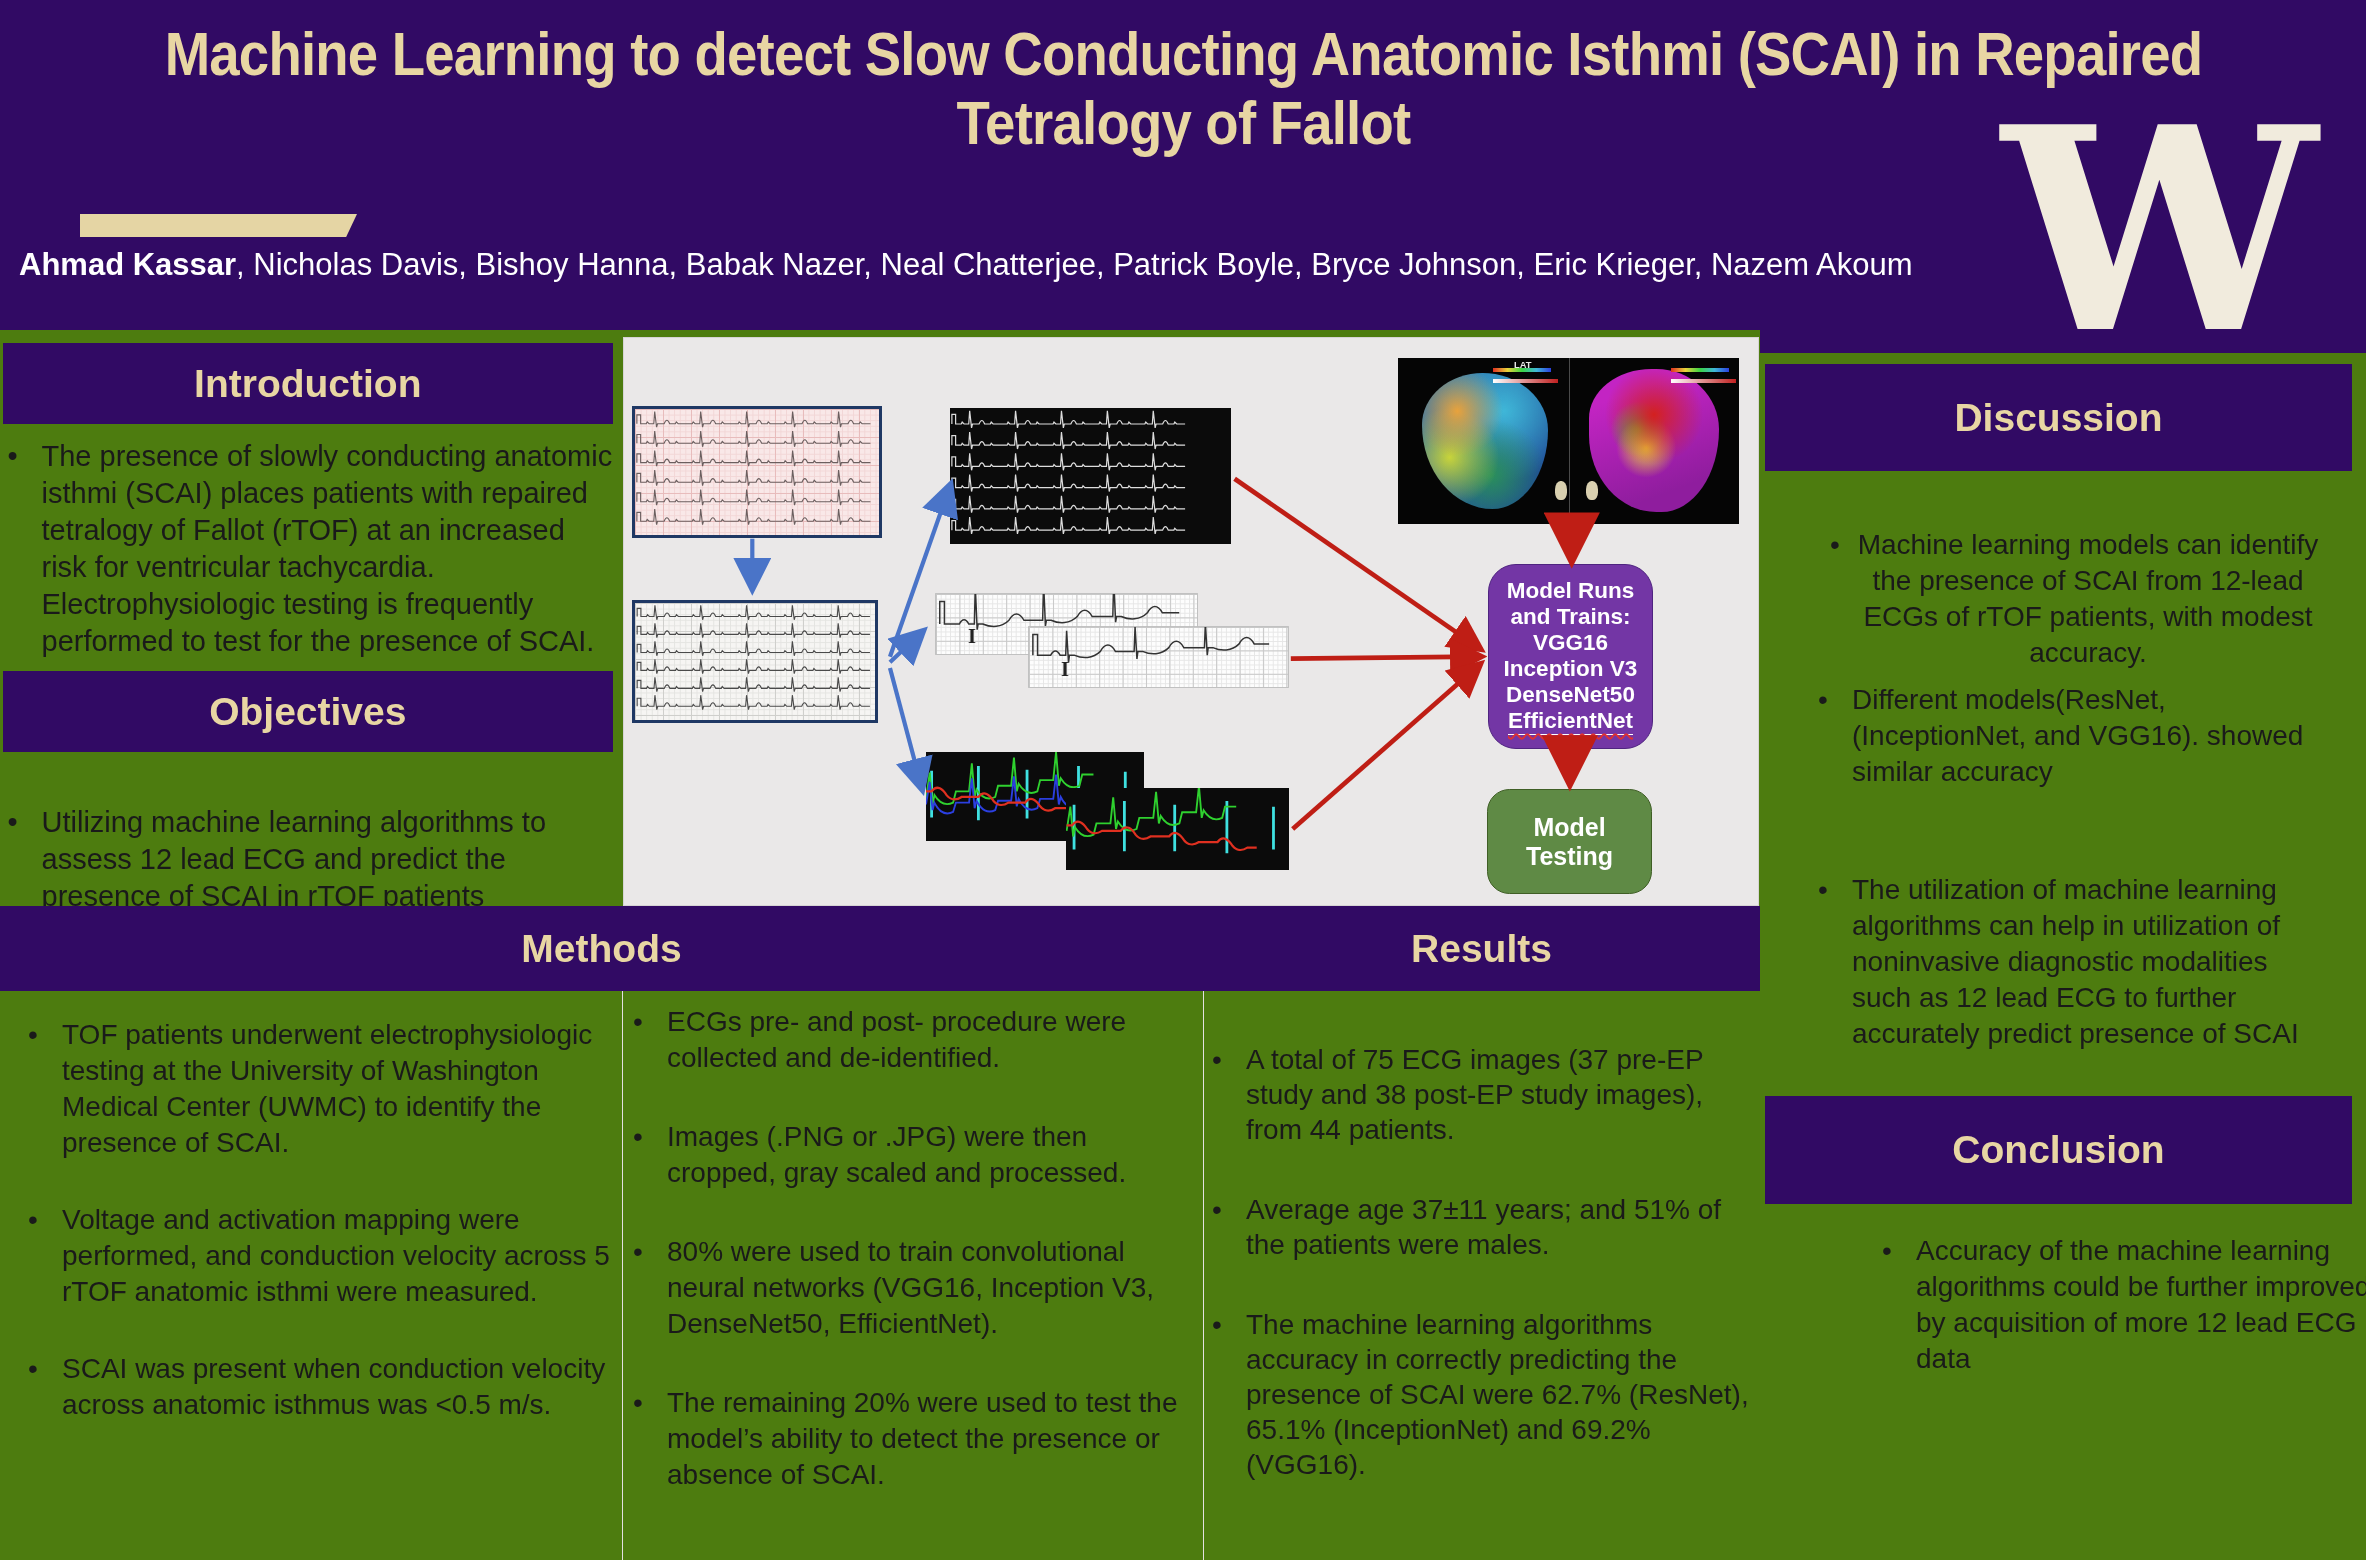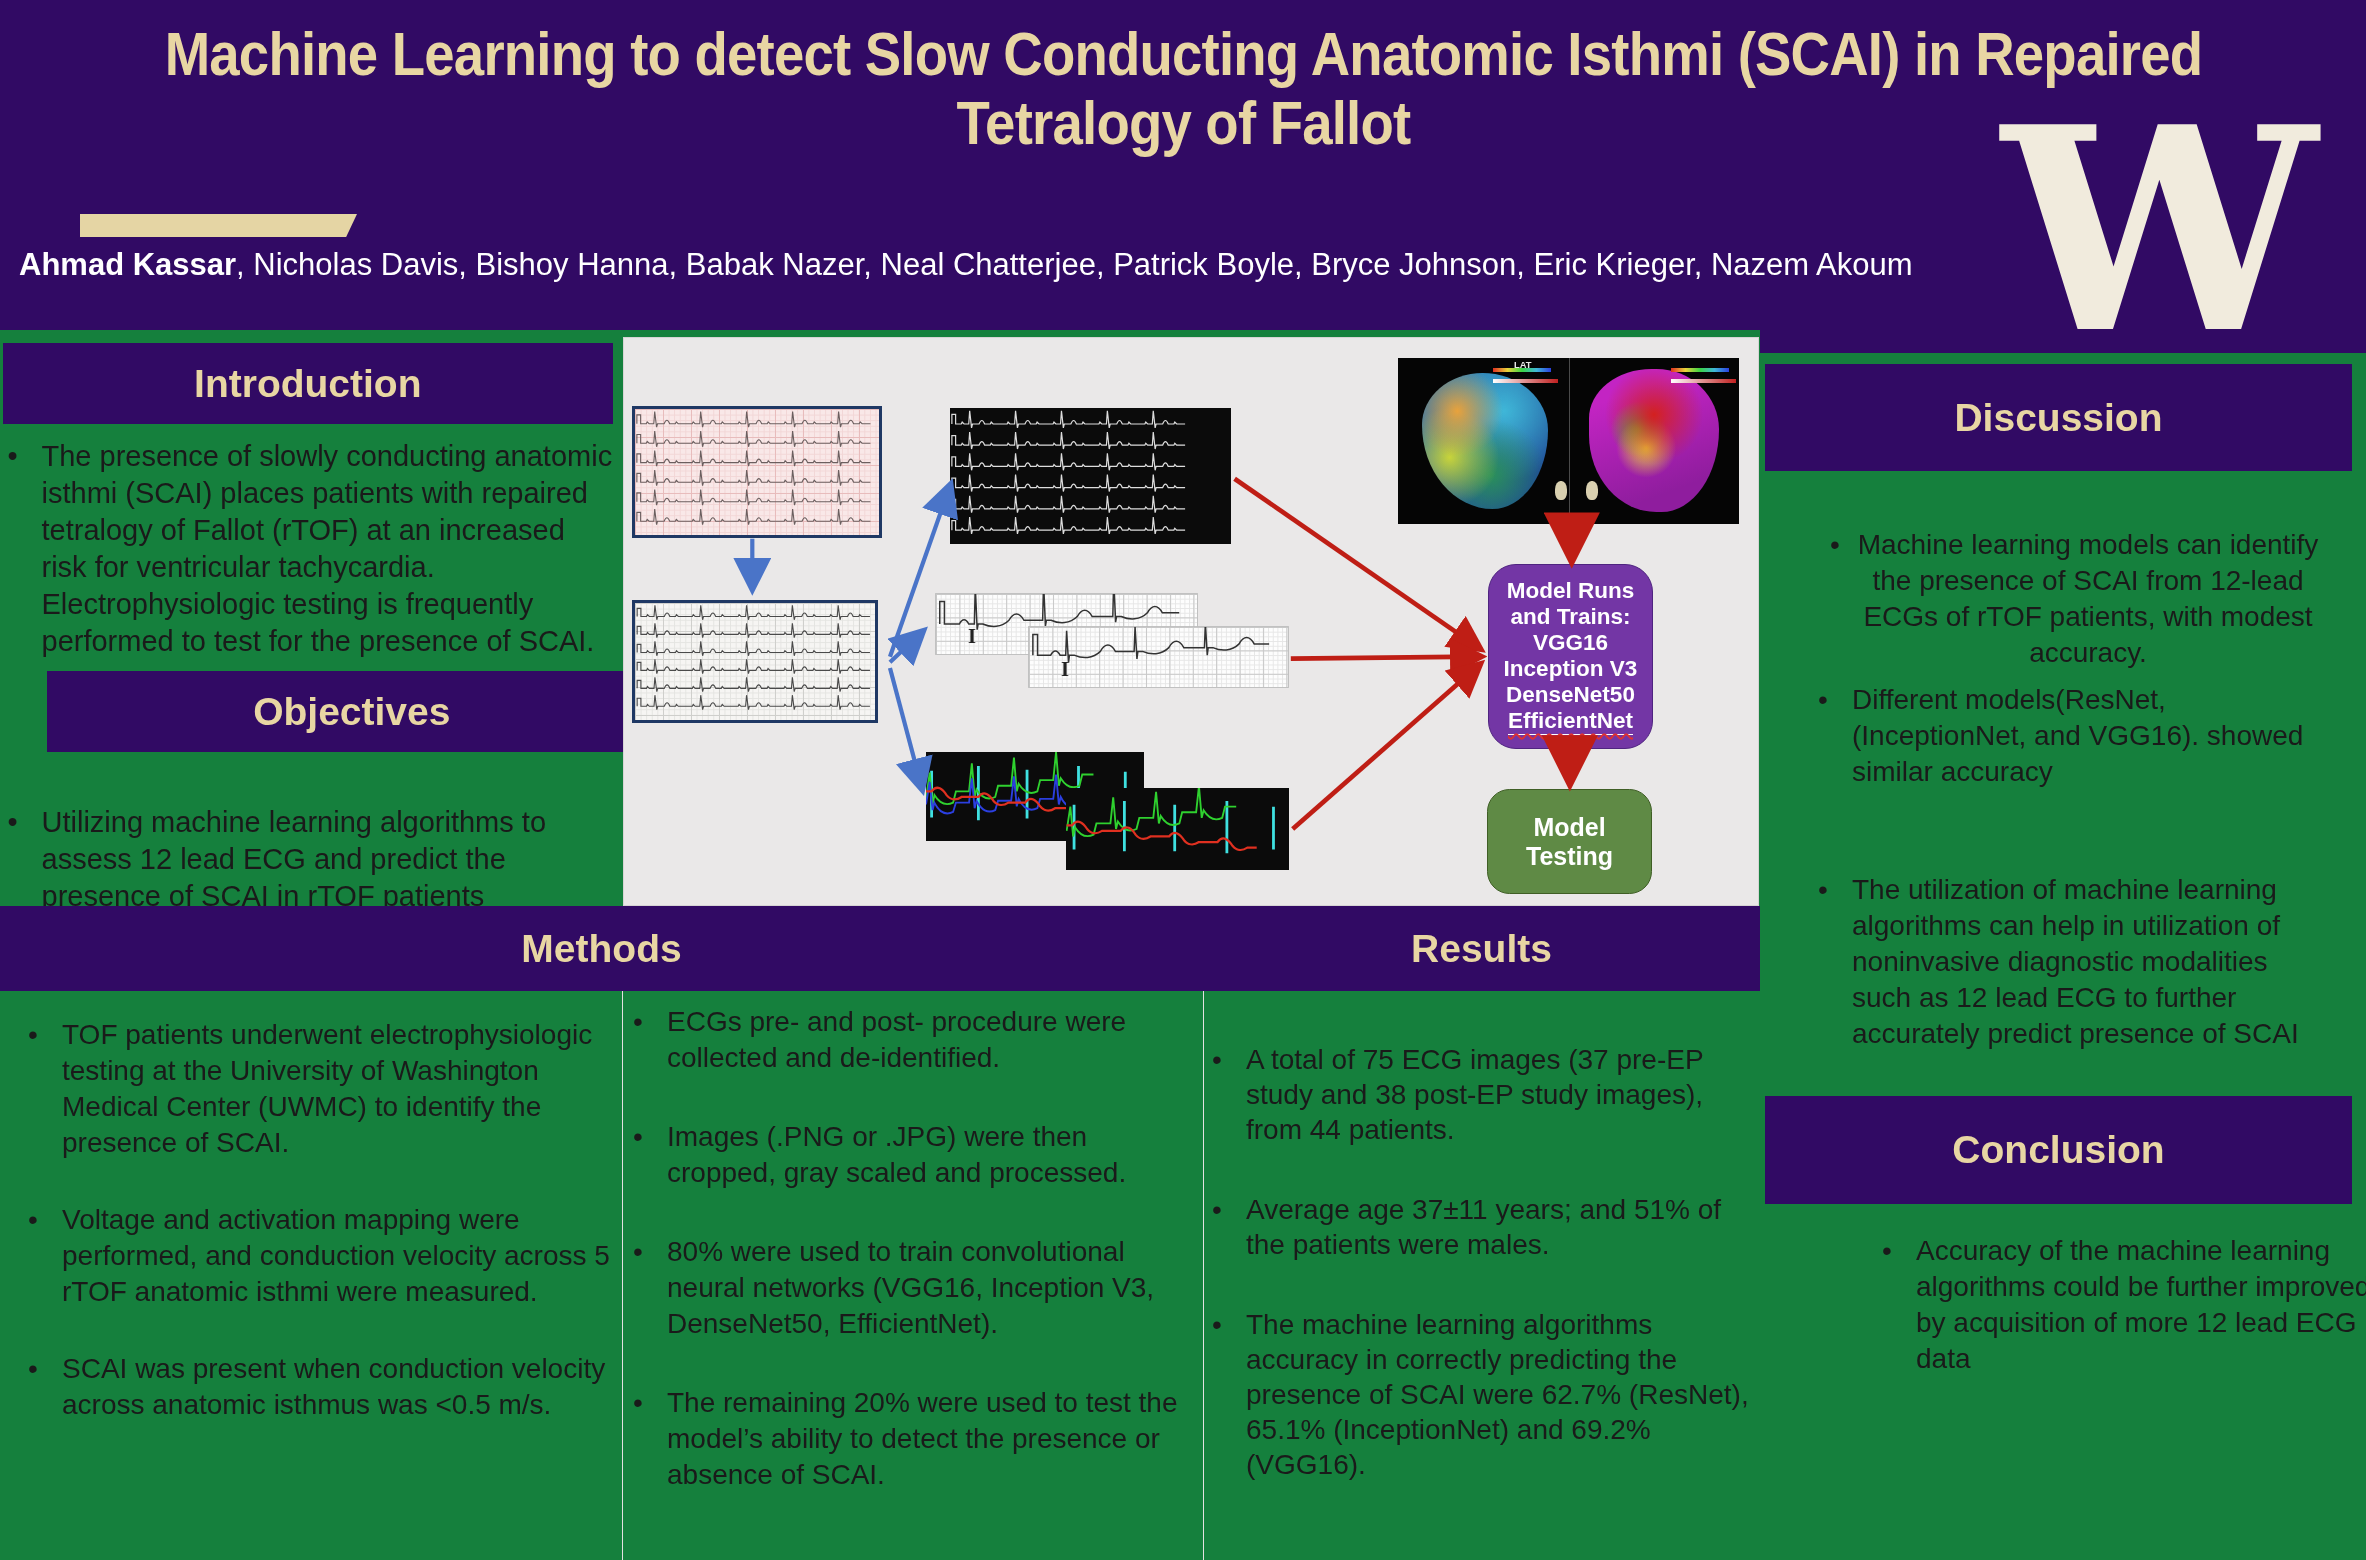--- a/index.html
+++ b/index.html
@@ -1,34 +1,34 @@
 <!DOCTYPE html>
 <html style="font-size:15px"><head>
 <meta charset="utf-8">
 <style>
   html,body{margin:0;padding:0;background:#fff;}
-  #poster{position:relative;width:2367px;height:1561px;background:#15803d;overflow:hidden;
+  #poster{position:relative;width:2367px;height:1561px;background:#4d7c0f;overflow:hidden;
           font-family:"Liberation Sans","DejaVu Sans",sans-serif;color:#151515;}
   
   .header{position:absolute;left:0;top:0;width:2367px;height:330px;background:#310a64;}
   .header-ext{position:absolute;left:1760px;top:330px;width:607px;height:23.4px;background:#310a64;}
   .title{position:absolute;left:0;top:19px;width:2367px;text-align:center;color:#e8d6a3;
          font-weight:bold;font-size:62px;line-height:69px;letter-spacing:-0.9px;
          transform:scaleX(.88);transform-origin:50% 0;}
   .tan-bar{position:absolute;left:80px;top:214px;width:277px;height:23.4px;background:#e5d5a4;
            clip-path:polygon(0 0,100% 0,96% 100%,0 100%);}
   .authors{position:absolute;left:19px;top:245px;width:1949px;color:#ffffff;font-size:31px;line-height:39px;}
   .authors b{font-weight:bold;}
   .uw-w{position:absolute;left:1986px;top:111px;width:347px;text-align:center;color:#f1ebdd;
         font-family:"DejaVu Serif","Liberation Serif",serif;font-weight:bold;font-size:281px;line-height:239px;}
   
   .secbar{position:absolute;background:#310a64;color:#e8d6a3;font-weight:bold;font-size:39px;
           text-align:center;}
   .bar-intro{left:2.8px;top:343px;width:610px;height:81px;line-height:81px;}
-  .bar-objectives{left:2.8px;top:671px;width:610px;height:81px;line-height:81px;margin-left:44px;}
+  .bar-objectives{left:2.8px;top:671px;width:610px;height:81px;line-height:81px;}
   .bar-mr{left:0;top:906px;width:1760px;height:85px;}
   .bar-mr .bandlab{position:absolute;top:0;height:62px;line-height:85px;}
   .lab-methods{left:0;width:1203px;}
   .lab-results{left:1203px;width:557px;}
   .bar-discussion{left:1765px;top:364px;width:587px;height:107px;line-height:107px;}
   .bar-conclusion{left:1765px;top:1096px;width:587px;height:108px;line-height:108px;}
   
   .txt{position:absolute;font-size:28px;line-height:36px;color:#1a1a1a;}
   .bullet{display:flex;}
   .bullet .dot{flex:0 0 34px;}

